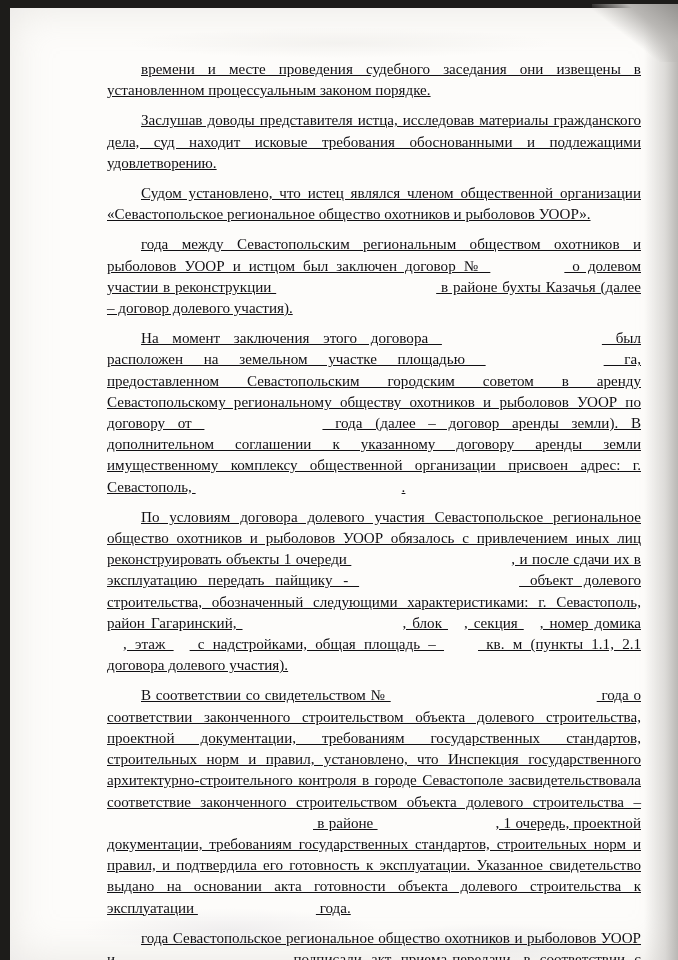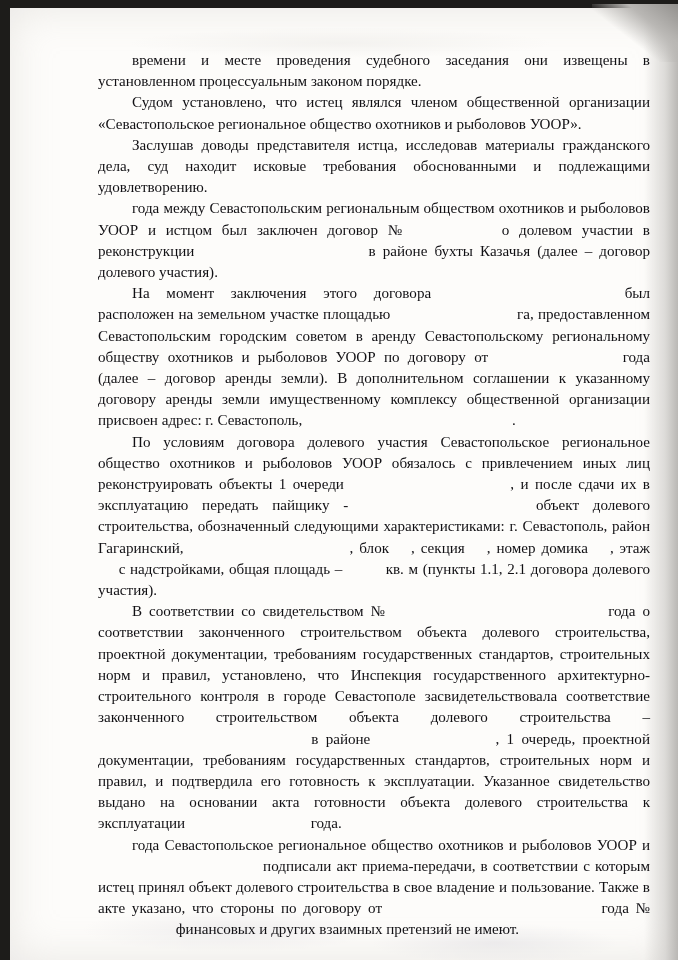--- a/index.html
+++ b/index.html
@@ -68,23 +68,24 @@
     top: 50px;
     width: 552px;
     color: #111014;
     font-size: 15.1px;
     line-height: 21.2px;
     text-align: justify;
     text-justify: inter-word;
   }
 
   .doc-body p {
-    margin: 0;
+    margin: 9px;
     text-indent: 34px;
     hyphens: none;
+    text-decoration: underline;
   }
   
   .indent-wide { text-indent: 132px; }
   .indent-mid  { text-indent: 112px; }
   .indent-none { text-indent: 0; }
 
   
   .gap {
     display: inline-block;
     vertical-align: baseline;
@@ -106,22 +107,22 @@
   <div class="paper">
     <div class="paper-blotch blotch-c"></div>
     <div class="paper-blotch blotch-a"></div>
     <div class="paper-blotch blotch-b"></div>
     <div class="edge-right-shade"></div>
     <div class="corner-fold"></div>
   </div>
 
   <div class="doc-body">
       <p class="indent-none"><span>времени и месте проведения судебного заседания они извещены в установленном процессуальным законом порядке.</span></p>
+      <p><span>Заслушав доводы представителя истца, исследовав материалы гражданского дела, суд находит исковые требования обоснованными и подлежащими удовлетворению.</span></p>
       <p><span>Судом установлено, что истец являлся членом общественной организации «Севастопольское региональное общество охотников и рыболовов УООР».</span></p>
-      <p><span>Заслушав доводы представителя истца, исследовав материалы гражданского дела, суд находит исковые требования обоснованными и подлежащими удовлетворению.</span></p>
       <p class="indent-wide"><span>года между Севастопольским региональным обществом охотников и рыболовов УООР и истцом был заключен договор № </span><span class="gap gap-md">&nbsp;</span><span> о долевом участии в реконструкции </span><span class="gap gap-xl">&nbsp;</span><span> в районе бухты Казачья (далее – договор долевого участия).</span></p>
       <p><span>На момент заключения этого договора </span><span class="gap gap-xl">&nbsp;</span><span> был расположен на земельном участке площадью </span><span class="gap gap-lg">&nbsp;</span><span> га, предоставленном Севастопольским городским советом в аренду Севастопольскому региональному обществу охотников и рыболовов УООР по договору от </span><span class="gap gap-lg">&nbsp;</span><span> года (далее – договор аренды земли). В дополнительном соглашении к указанному договору аренды земли имущественному комплексу общественной организации присвоен адрес: г. Севастополь, </span><span class="gap gap-xxl">&nbsp;</span><span>.</span></p>
       <p><span>По условиям договора долевого участия Севастопольское региональное общество охотников и рыболовов УООР обязалось с привлечением иных лиц реконструировать объекты 1 очереди </span><span class="gap gap-xl">&nbsp;</span><span>, и после сдачи их в эксплуатацию передать пайщику - </span><span class="gap gap-xl">&nbsp;</span><span> объект долевого строительства, обозначенный следующими характеристиками: г. Севастополь, район Гагаринский, </span><span class="gap gap-xl">&nbsp;</span><span>, блок </span><span class="gap gap-xs">&nbsp;</span><span>, секция </span><span class="gap gap-xs">&nbsp;</span><span>, номер домика </span><span class="gap gap-xs">&nbsp;</span><span>, этаж </span><span class="gap gap-xs">&nbsp;</span><span> с надстройками, общая площадь – </span><span class="gap gap-sm">&nbsp;</span><span> кв. м (пункты 1.1, 2.1 договора долевого участия).</span></p>
       <p><span>В соответствии со свидетельством № </span><span class="gap gap-xxl">&nbsp;</span><span> года о соответствии законченного строительством объекта долевого строительства, проектной документации, требованиям государственных стандартов, строительных норм и правил, установлено, что Инспекция государственного архитектурно-строительного контроля в городе Севастополе засвидетельствовала соответствие законченного строительством объекта долевого строительства – </span><span class="gap gap-xxl">&nbsp;</span><span> в районе </span><span class="gap gap-lg">&nbsp;</span><span>, 1 очередь, проектной документации, требованиям государственных стандартов, строительных норм и правил, и подтвердила его готовность к эксплуатации. Указанное свидетельство выдано на основании акта готовности объекта долевого строительства к эксплуатации </span><span class="gap gap-lg">&nbsp;</span><span> года.</span></p>
       <p class="indent-mid"><span>года Севастопольское региональное общество охотников и рыболовов УООР и </span><span class="gap gap-xl">&nbsp;</span><span> подписали акт приема-передачи, в соответствии с которым истец принял объект долевого строительства в свое владение и пользование. Также в акте указано, что стороны по договору от </span><span class="gap gap-xxl">&nbsp;</span><span> года № </span><span class="gap gap-md">&nbsp;</span><span> финансовых и других взаимных претензий не имеют.</span></p>
     </div>
 
 </div>
 
 </body></html>

